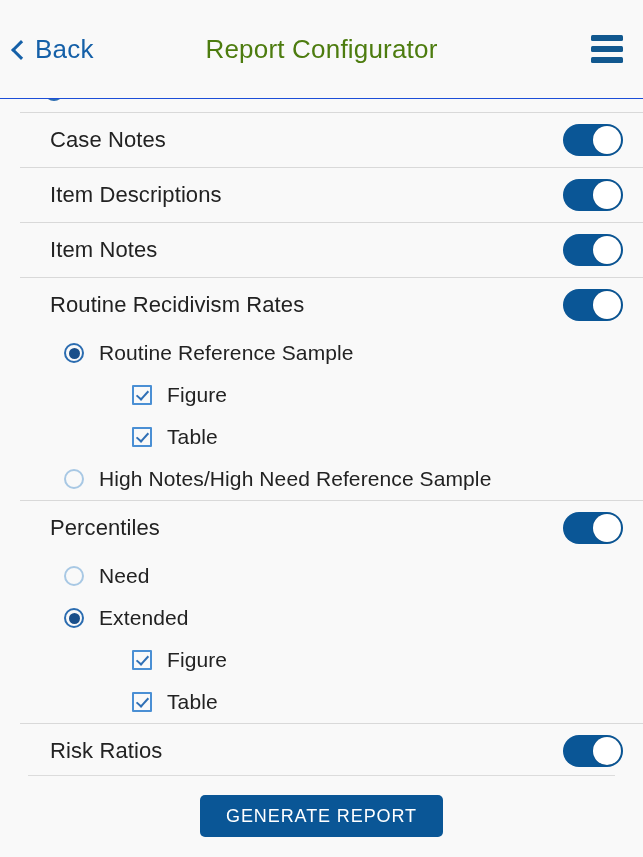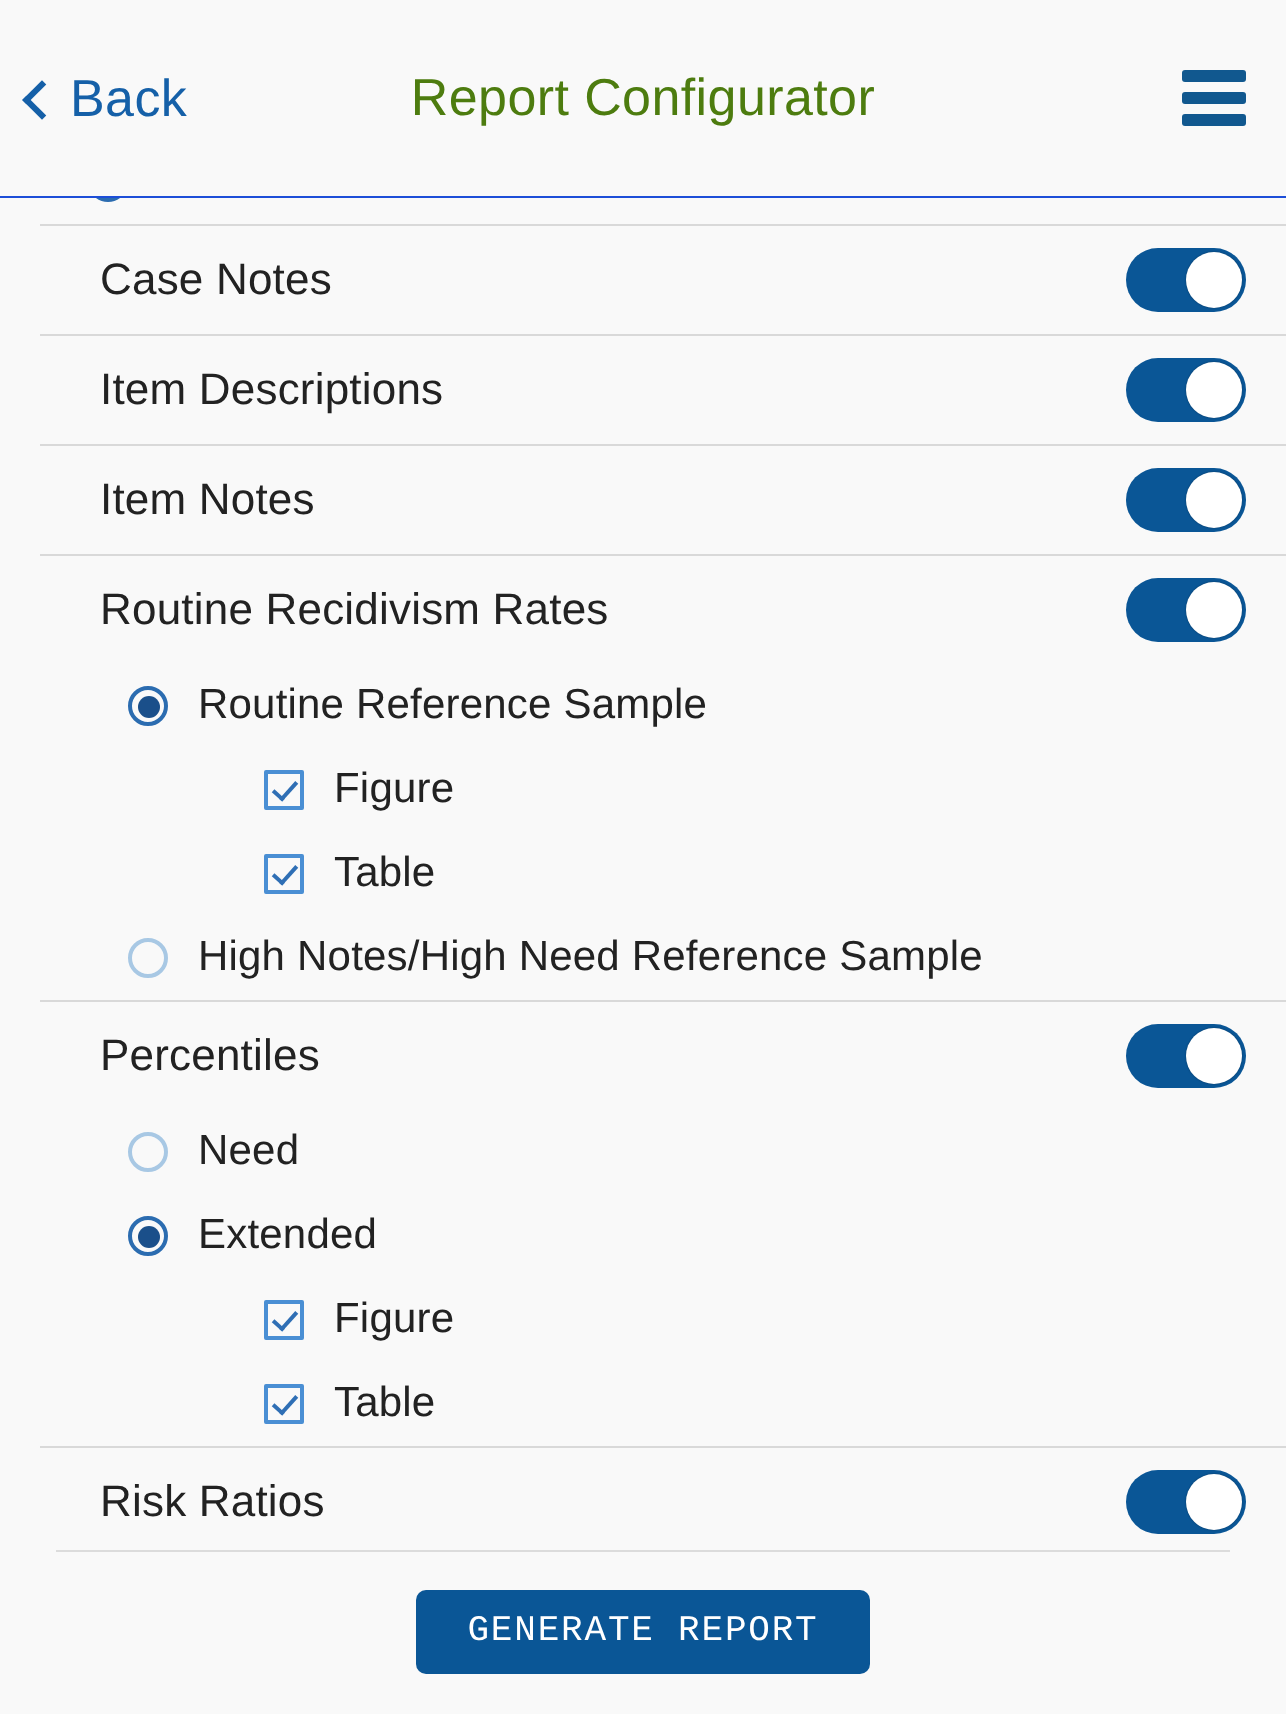--- a/index.html
+++ b/index.html
@@ -236,21 +236,21 @@
   }
   .generate-btn {
     background: #0a5696;
     color: #ffffff;
     border: none;
     border-radius: 5px;
     padding: 0 26px;
     height: 42px;
     font-size: 18px;
     letter-spacing: 0.9px;
-    font-family: Liberation Mono, monospace;
+    font-family: Liberation Sans, sans-serif;
     cursor: pointer;
   }
 </style>
 </head>
 <body>
 
 <div class="app">
 
   <div class="header">
     <div class="back-btn">

